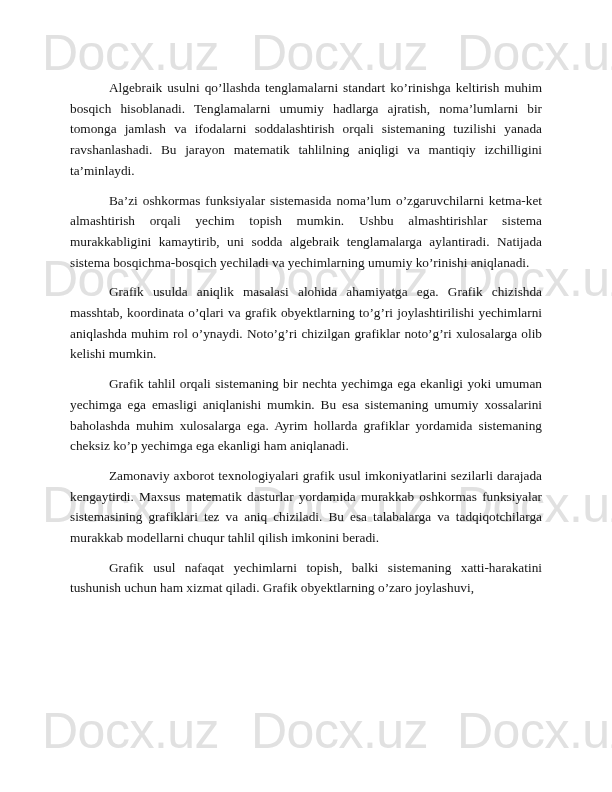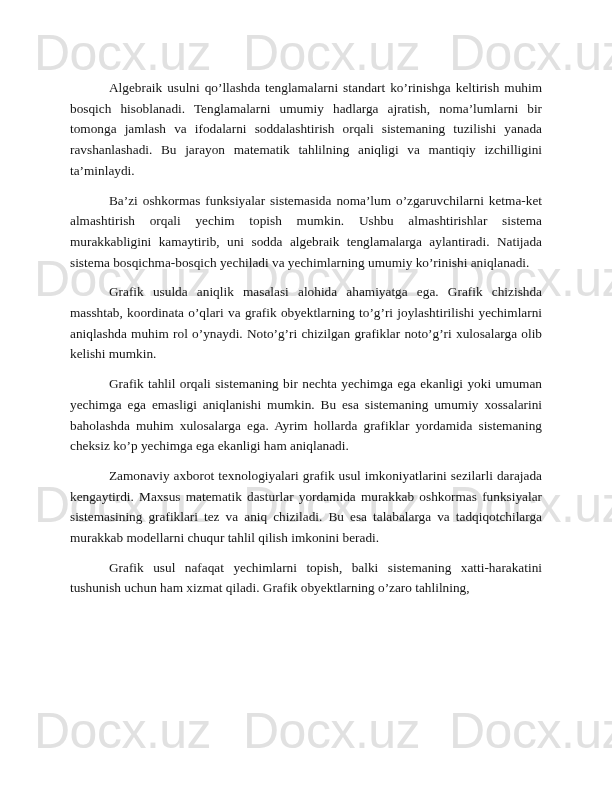--- a/index.html
+++ b/index.html
@@ -8,21 +8,21 @@
       background: #ffffff;
     }
     body {
       width: 612px;
       height: 792px;
       position: relative;
       overflow: hidden;
     }
     .watermark-layer {
       position: absolute;
-      left: 9px; top: 0;
+      left: 17px; top: 0;
       width: 567px; height: 792px;
       pointer-events: none;
       z-index: 0;
     }
     .watermark {
       position: absolute;
       font-family: "Liberation Sans", sans-serif;
       font-size: 50px;
       line-height: 50px;
       color: #e1e1e1;
@@ -69,14 +69,14 @@
   <div class="watermark" style="left:234px; top:706px;">Docx.uz</div>
   <div class="watermark" style="left:440px; top:706px;">Docx.uz</div>
 </div>
 
 <div class="page-content">
   <p class="paragraph">Algebraik usulni qo’llashda tenglamalarni standart ko’rinishga keltirish muhim bosqich hisoblanadi. Tenglamalarni umumiy hadlarga ajratish, noma’lumlarni bir tomonga jamlash va ifodalarni soddalashtirish orqali sistemaning tuzilishi yanada ravshanlashadi. Bu jarayon matematik tahlilning aniqligi va mantiqiy izchilligini ta’minlaydi.</p>
   <p class="paragraph">Ba’zi oshkormas funksiyalar sistemasida noma’lum o’zgaruvchilarni ketma-ket almashtirish orqali yechim topish mumkin. Ushbu almashtirishlar sistema murakkabligini kamaytirib, uni sodda algebraik tenglamalarga aylantiradi. Natijada sistema bosqichma-bosqich yechiladi va yechimlarning umumiy ko’rinishi aniqlanadi.</p>
   <p class="paragraph">Grafik usulda aniqlik masalasi alohida ahamiyatga ega. Grafik chizishda masshtab, koordinata o’qlari va grafik obyektlarning to’g’ri joylashtirilishi yechimlarni aniqlashda muhim rol o’ynaydi. Noto’g’ri chizilgan grafiklar noto’g’ri xulosalarga olib kelishi mumkin.</p>
   <p class="paragraph">Grafik tahlil orqali sistemaning bir nechta yechimga ega ekanligi yoki umuman yechimga ega emasligi aniqlanishi mumkin. Bu esa sistemaning umumiy xossalarini baholashda muhim xulosalarga ega. Ayrim hollarda grafiklar yordamida sistemaning cheksiz ko’p yechimga ega ekanligi ham aniqlanadi.</p>
   <p class="paragraph">Zamonaviy axborot texnologiyalari grafik usul imkoniyatlarini sezilarli darajada kengaytirdi. Maxsus matematik dasturlar yordamida murakkab oshkormas funksiyalar sistemasining grafiklari tez va aniq chiziladi. Bu esa talabalarga va tadqiqotchilarga murakkab modellarni chuqur tahlil qilish imkonini beradi.</p>
-  <p class="paragraph">Grafik usul nafaqat yechimlarni topish, balki sistemaning xatti-harakatini tushunish uchun ham xizmat qiladi. Grafik obyektlarning o’zaro tahlilning,</p>
+  <p class="paragraph">Grafik usul nafaqat yechimlarni topish, balki sistemaning xatti-harakatini tushunish uchun ham xizmat qiladi. Grafik obyektlarning o’zaro joylashuvi,</p>
 </div>
 
 </body></html>

